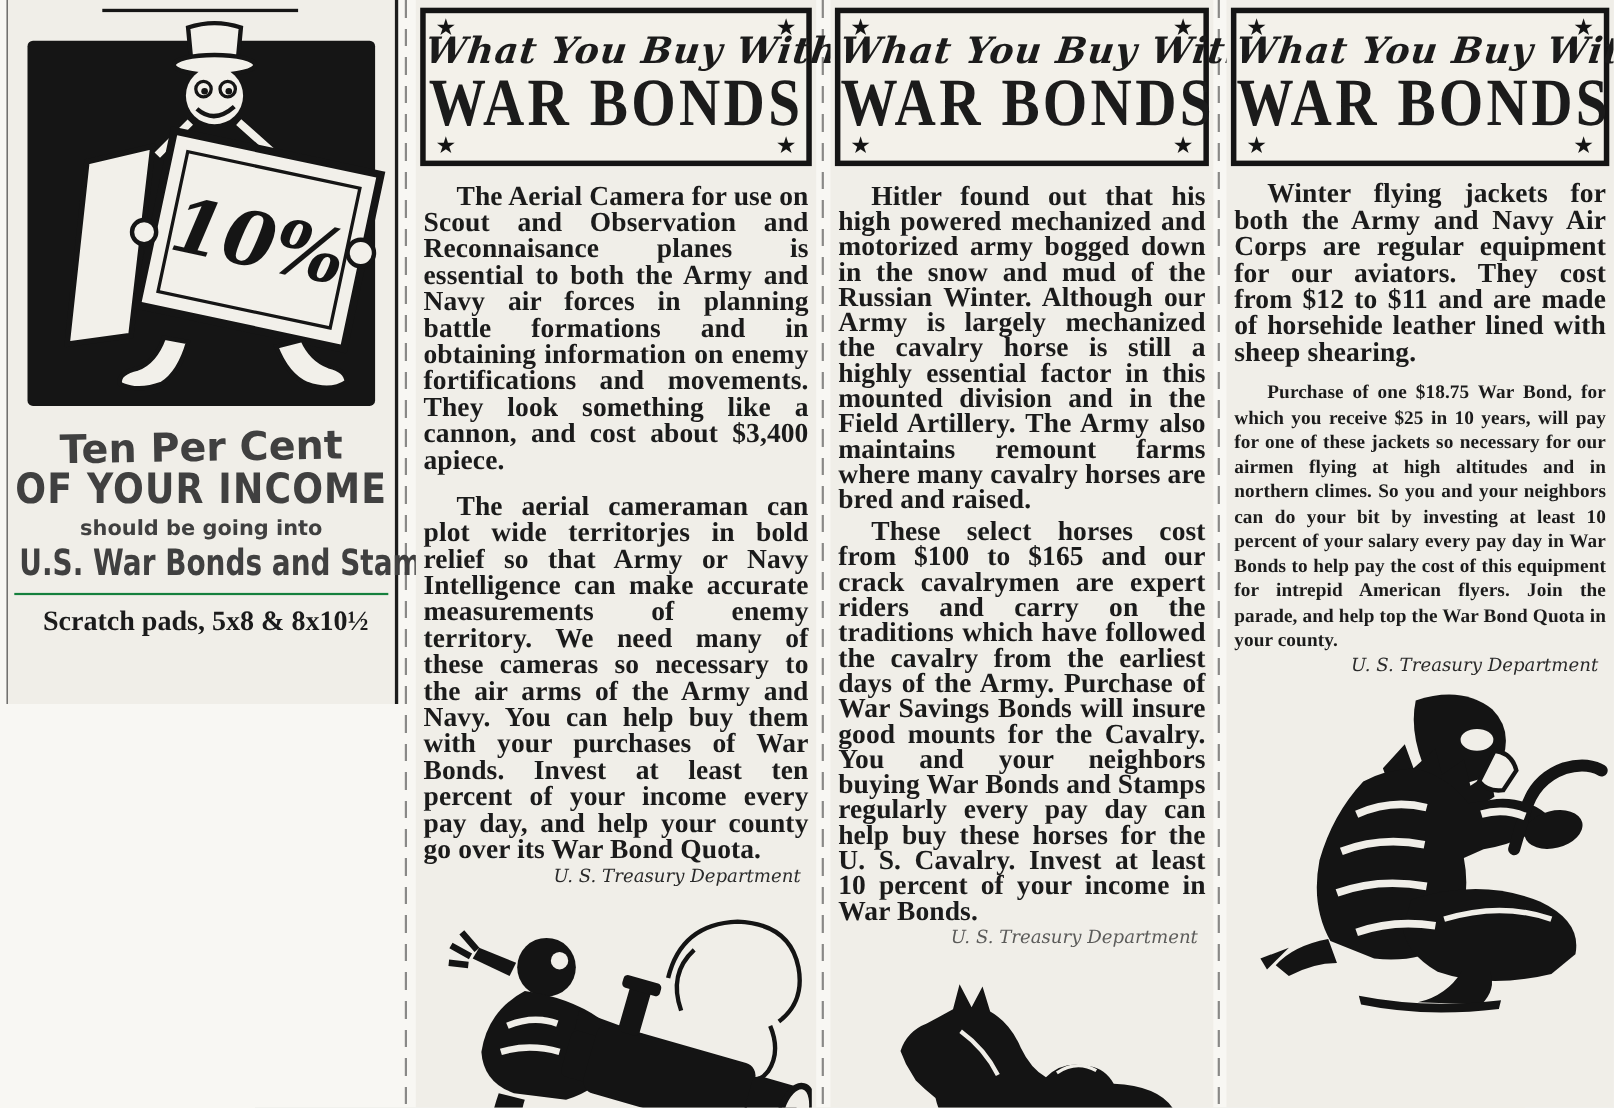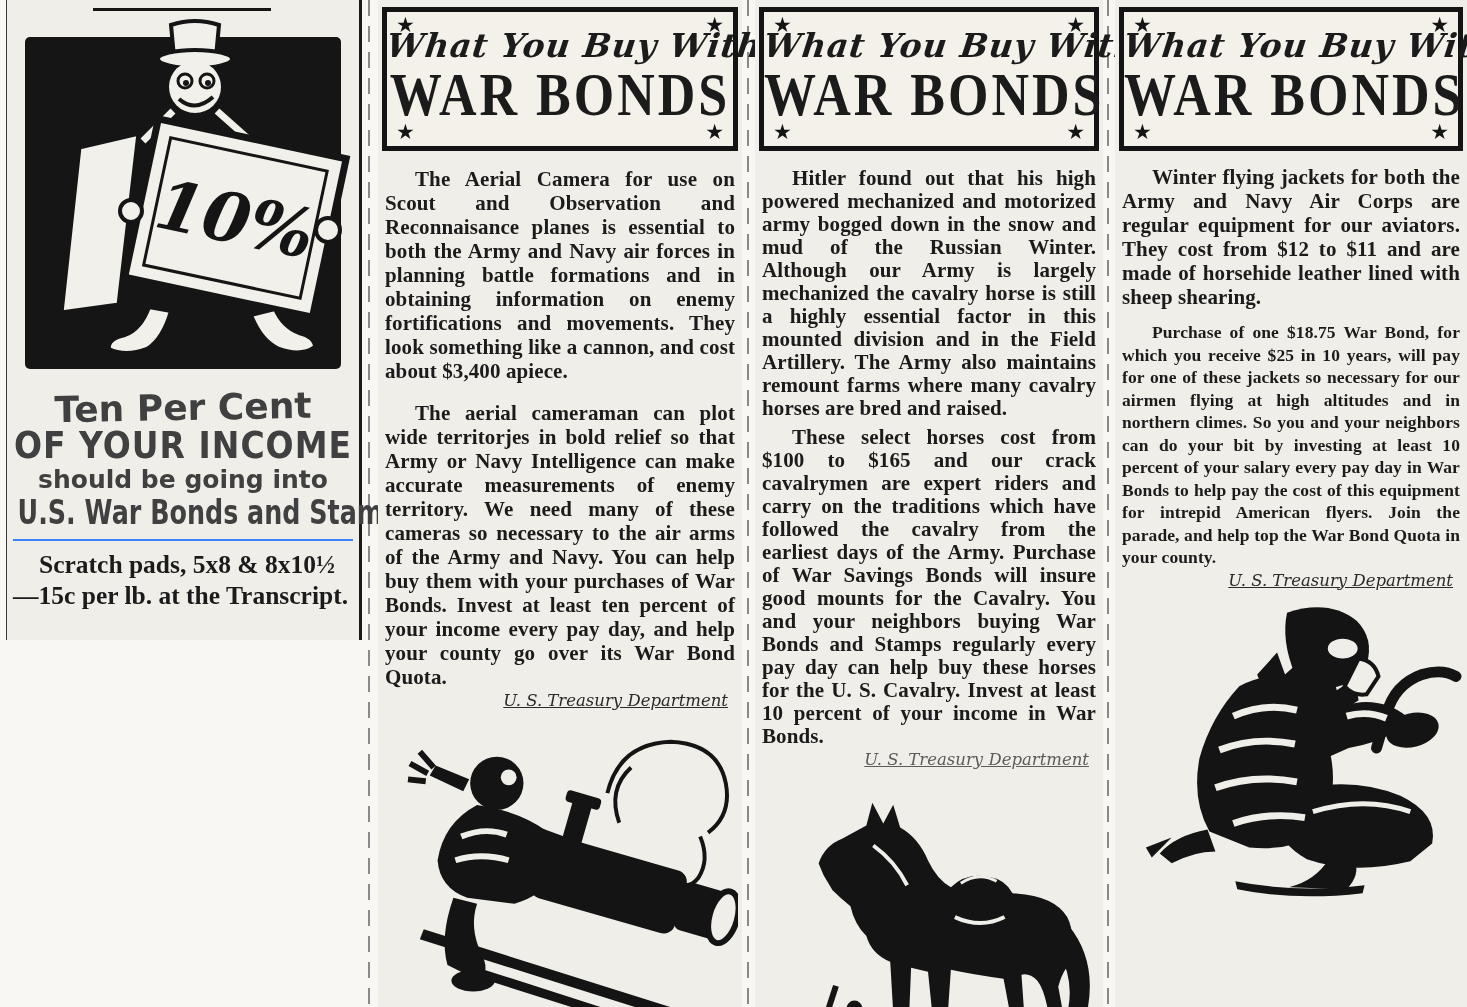--- a/index.html
+++ b/index.html
@@ -31,41 +31,41 @@
     font-family:"Liberation Serif", serif;font-weight:bold;font-size:52px;line-height:1;
     letter-spacing:3px;transform:scale(1.0,1.18);margin-top:4px;white-space:nowrap;
   }
   .star{position:absolute;font-size:21px;line-height:1;color:#141414;}
   .star.tl{top:3px;left:9px}.star.tr{top:3px;right:9px}
   .star.bl{bottom:3px;left:9px}.star.br{bottom:3px;right:9px}
 
   
   .wb-para{
     text-align:justify;text-indent:30px;font-weight:bold;
-    font-size:21px;line-height:24px;margin:0;padding:0 7px;
+    font-size:25px;line-height:24px;margin:0;padding:0 7px;
     letter-spacing:.1px;
   }
   .tight .wb-para{line-height:23px;}
   .block{margin-top:12px;}
   .credit{
     font-family:"DejaVu Serif", serif;font-style:italic;font-weight:normal;
-    font-size:16.5px;text-align:right;padding-right:14px;margin-top:2px;color:#2a2a2a;text-decoration:underline;
+    font-size:16.5px;text-align:right;padding-right:14px;margin-top:2px;color:#2a2a2a;
   }
   .credit.faded{opacity:.75;filter:blur(.3px);}
   .illus{display:block;margin:0 auto;}
 
   
   .topline{height:3px;background:#161616;width:178px;margin:8px 0 0 86px;}
   #col1 .headings{text-align:center;font-family:"DejaVu Sans", sans-serif;font-weight:bold;color:#404040;}
   .l-h1{font-size:36px;line-height:38px;margin-top:14px;transform:rotate(-1deg);}
   .l-h2{font-size:33px;line-height:36px;letter-spacing:1px;transform:scale(1.0,1.15);}
-  .l-h3{font-size:25px;line-height:30px;margin-top:2px;}
+  .l-h3{font-size:19px;line-height:30px;margin-top:2px;}
   .l-h4{font-size:27px;line-height:32px;white-space:nowrap;transform:scale(0.94,1.22);margin-top:2px;}
   .l-footer{
-    margin:10px 6px 1px 6px;border-top:2px solid #3b82f6;padding-top:8px;
+    margin:10px 6px 1px 6px;border-top:2px solid #15803d;padding-top:8px;
     font-weight:bold;font-size:25.5px;line-height:31px;font-family:"Liberation Serif",serif;
   }
   .l-footer .f1{padding-left:26px;}
 </style>
 </head>
 <body>
 
 <div class="page">
 
   <div class="colrule" style="left:368px"></div>
@@ -112,21 +112,20 @@
 
     <div class="headings">
       <div class="l-h1">Ten Per Cent</div>
       <div class="l-h2">OF YOUR INCOME</div>
       <div class="l-h3">should be going into</div>
       <div class="l-h4">U.S. War Bonds and Stamps</div>
     </div>
 
     <div class="l-footer">
       <div class="f1">Scratch pads, 5x8 &amp; 8x10½</div>
-      <div class="f2">—15c per lb. at the Transcript.</div>
     </div>
   </section>
 
   <section class="col" id="col2">
     <div class="wb-header">
       <span class="star tl">★</span>
       <span class="star tr">★</span>
       <span class="star bl">★</span>
       <span class="star br">★</span>
       <div class="wb-script">What You Buy With</div>

